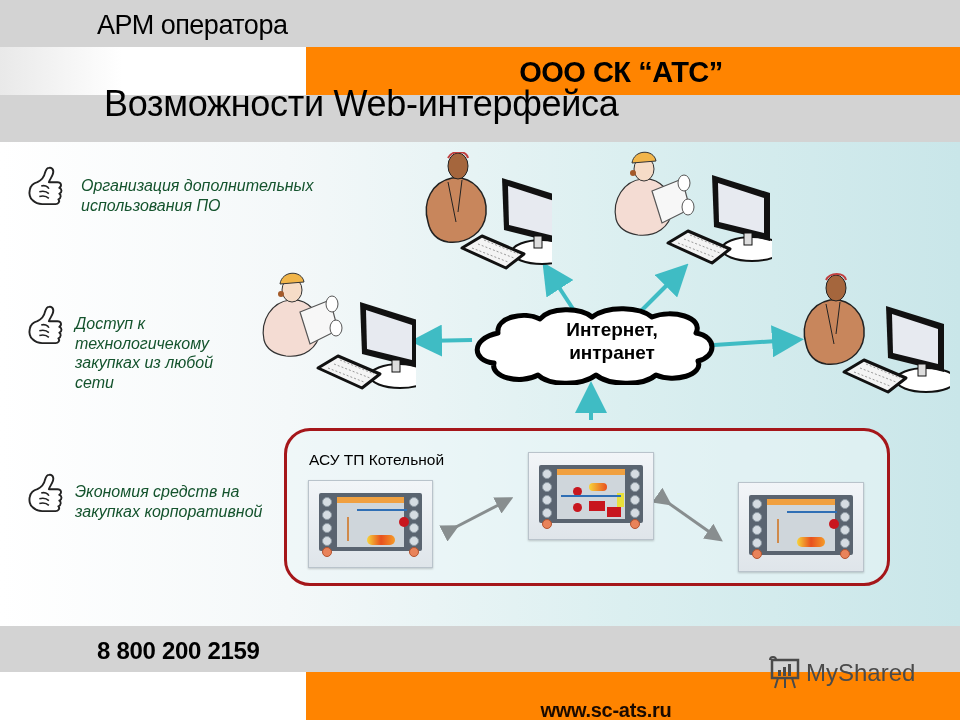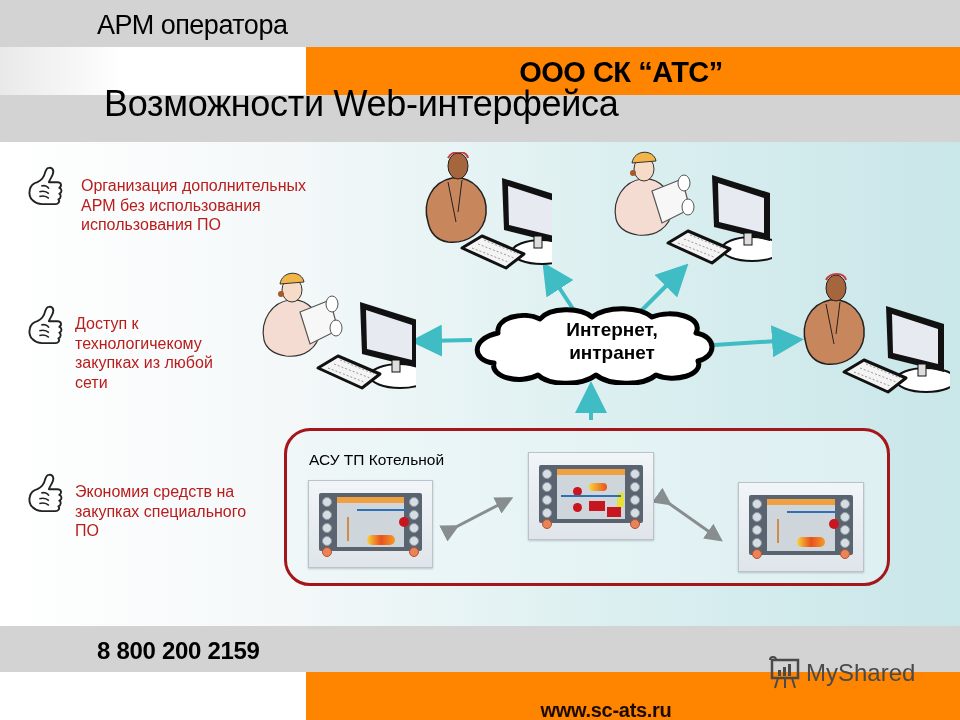--- a/index.html
+++ b/index.html
@@ -20,21 +20,21 @@
     background: linear-gradient(90deg, #e9e9e9 0%, #ffffff 40%, #ffffff 100%); }
   #top-orange { left: 306px; top: 47px; width: 654px; height: 48px; }
   #sub-gray { left: 0; top: 95px; width: 960px; height: 47px; }
 
   .hdr-title { left: 97px; top: 10px; font-size: 27px; line-height: 30px; letter-spacing: -0.5px; }
   .company { left: 306px; top: 55px; width: 630px; text-align: center; font-size: 29px; font-weight: bold; line-height: 34px; letter-spacing: -0.5px;}
   .subtitle { left: 104px; top: 88px; font-size: 36px; line-height: 32px; letter-spacing: -0.3px; }
 
   
   .bullet-icon { width: 40px; height: 44px; }
-  .bullet-text { font-size: 16px; line-height: 19.5px; color: #b91c1c; }
+  .bullet-text { font-size: 16px; line-height: 19.5px; color: #14532d; font-style: italic; }
 
   
   #cloud { left: 468px; top: 305px; width: 250px; height: 80px; }
   .cloud-text { left: 532px; top: 318px; width: 160px; text-align: center; font-weight: bold; font-size: 19px; line-height: 23px; }
 
   
   #asu-frame { left: 284px; top: 428px; width: 606px; height: 158px;
     border: 3px solid #a5161a; border-radius: 26px; background: rgba(235,245,247,0.55); }
   .asu-label { left: 309px; top: 451px; font-size: 15.5px; }
 
@@ -72,41 +72,39 @@
       <path d="M16 22 C19 21 23 22 24 25 M14 28 C18 27 22 28 24 30 M14 33 C18 32 22 33 24 35" fill="none" stroke="#222" stroke-width="1.6"></path>
     </g>
   </defs>
 </svg>
 
 <svg class="abs bullet-icon" style="left:26px;top:164px" viewBox="0 0 42 44">
     <use href="#thumb"></use>
   </svg>
 <div class="abs bullet-text" style="left:81px;top:176px">
   <div>Организация дополнительных</div>
-  <div>АРМ без использования</div>
   <div>использования ПО</div>
 </div>
 
 <svg class="abs bullet-icon" style="left:26px;top:303px" viewBox="0 0 42 44">
     <use href="#thumb"></use>
   </svg>
 <div class="abs bullet-text" style="left:75px;top:314px">
   <div>Доступ к</div>
   <div>технологичекому</div>
   <div>закупках из любой</div>
   <div>сети</div>
 </div>
 
 <svg class="abs bullet-icon" style="left:26px;top:471px" viewBox="0 0 42 44">
     <use href="#thumb"></use>
   </svg>
 <div class="abs bullet-text" style="left:75px;top:482px">
   <div>Экономия средств на</div>
-  <div>закупках специального</div>
-  <div>ПО</div>
+  <div>закупках корпоративной</div>
 </div>
 
 <svg class="abs" style="left:0;top:0" width="960" height="720">
   <defs>
     <marker id="ah" markerWidth="8" markerHeight="8" refX="5" refY="4" orient="auto" markerUnits="strokeWidth">
       <path d="M0,0 L8,4 L0,8 Z" fill="#3fbcc4"></path>
     </marker>
     <marker id="bh" markerWidth="6" markerHeight="6" refX="4" refY="3" orient="auto" markerUnits="strokeWidth">
       <path d="M0,0 L6,3 L0,6 Z" fill="#111"></path>
     </marker>

